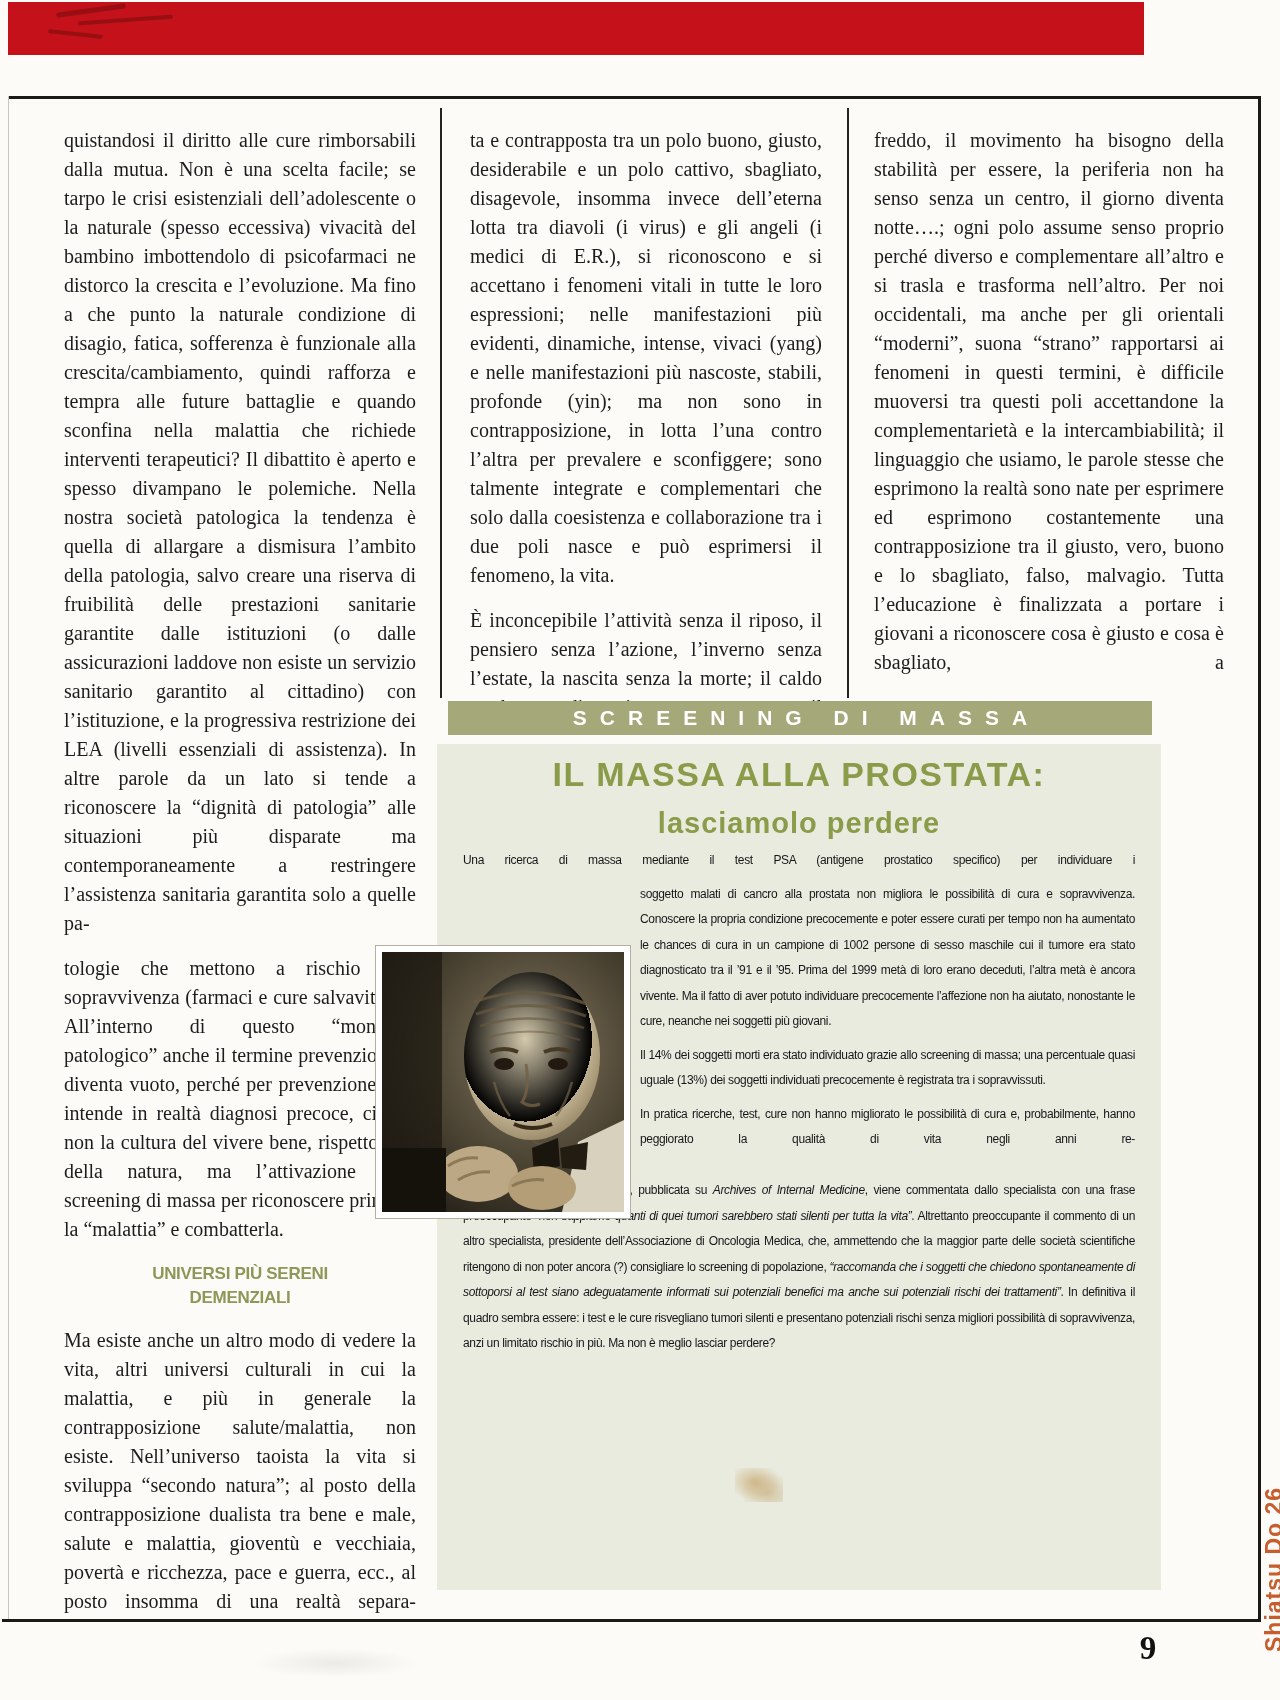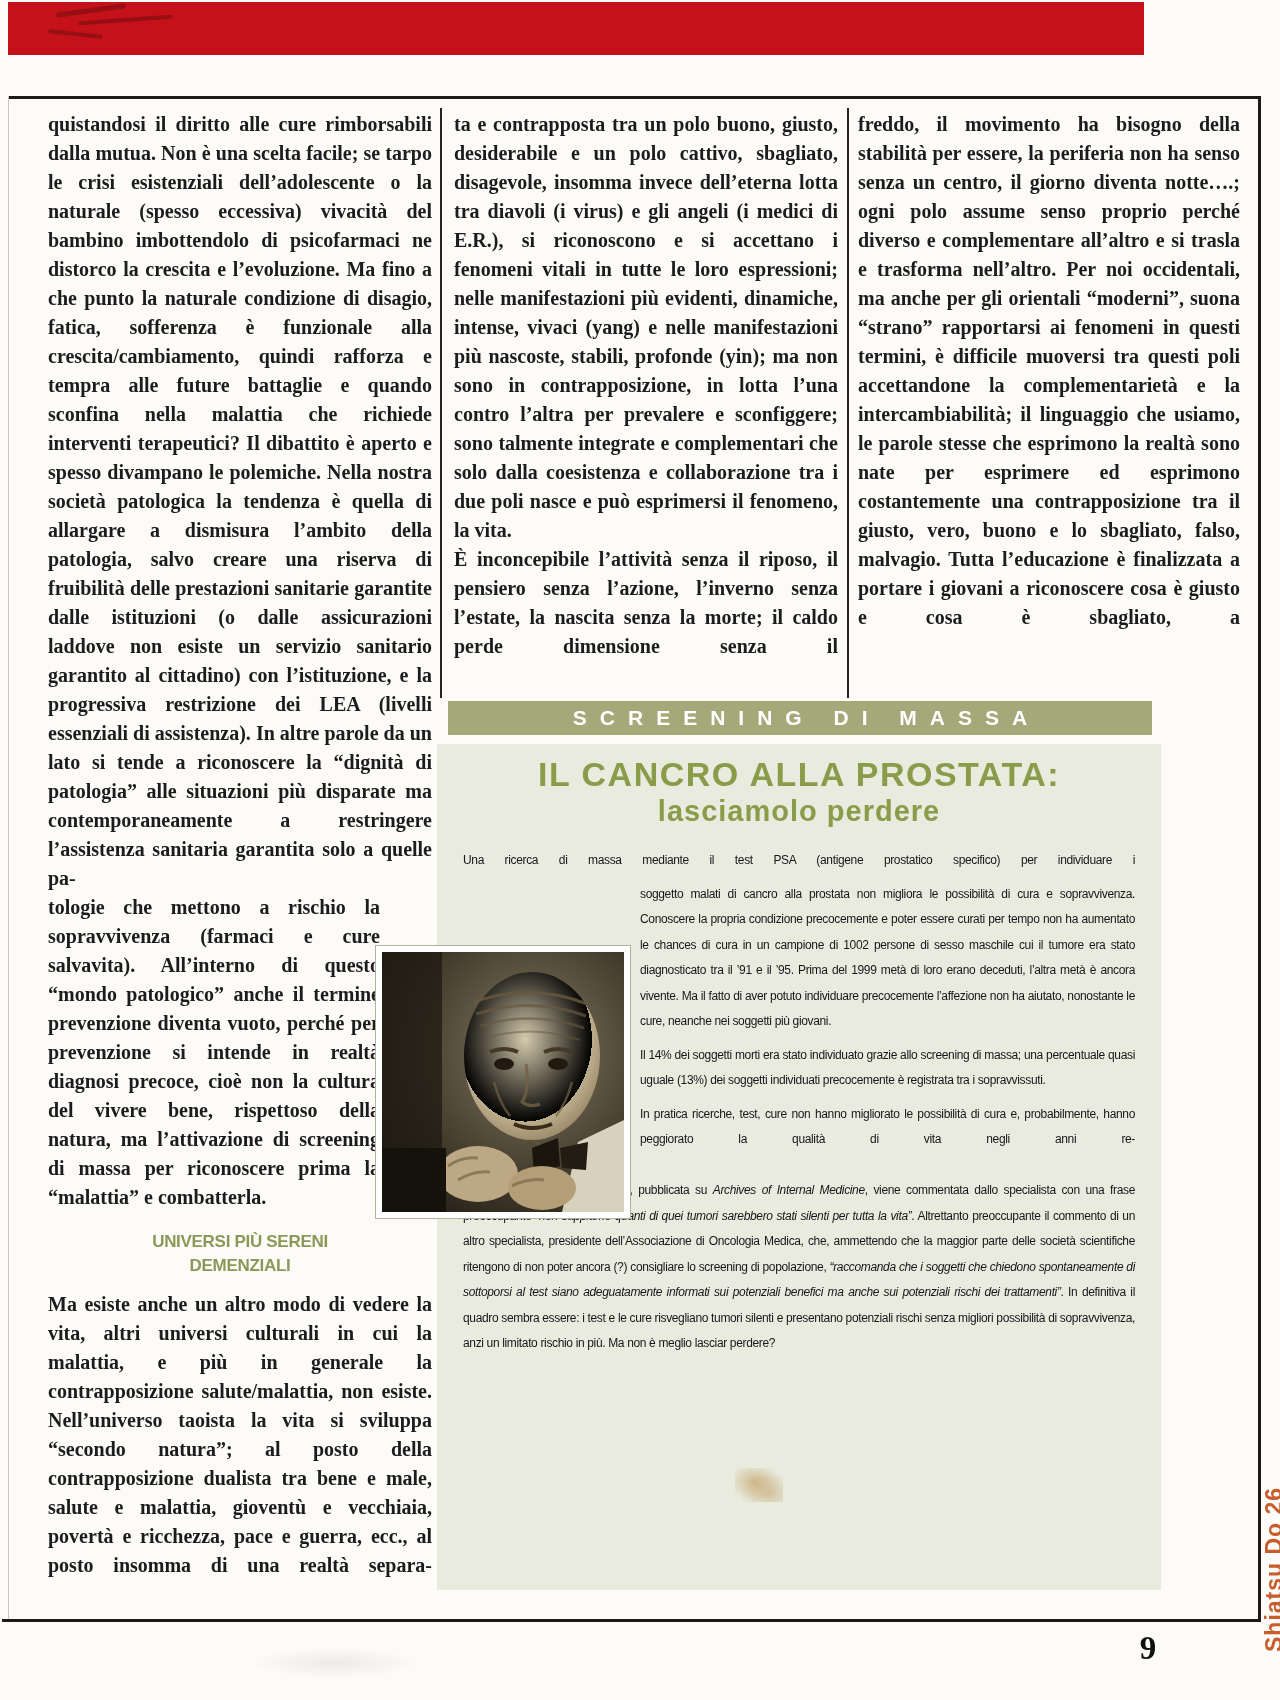--- a/index.html
+++ b/index.html
@@ -18,21 +18,21 @@
   
   .rule{position:absolute;background:var(--rule,#1b1a17);}
   .rule-top{left:8px;top:96px;width:1253px;height:3px;}
   .rule-right{left:1258px;top:96px;width:3px;height:1526px;}
   .rule-bottom{left:2px;top:1619px;width:1259px;height:3px;}
   .rule-left{left:8px;top:96px;width:1px;height:1523px;background:#c9c6bd;}
   .divider{position:absolute;top:108px;width:2px;height:590px;background:#24231f;}
   .div1{left:440px;} .div2{left:847px;}
   
   .col{position:absolute;top:110px;font-size:20px;line-height:29px;text-align:justify;}
-  .col p{margin:0;hyphens:auto;font-weight:bold;}
+  .col p{margin:16px;hyphens:auto;}
   .cont{text-align-last:justify;}
   #col1{left:48px;width:384px;}
   #col2{left:454px;width:384px;}
   #col3{left:858px;width:382px;}
   #col1 .narrow{width:332px;}
   .sec-heading{
     margin:18px 0 12px 0;text-align:center;
     font-family:"Liberation Sans","DejaVu Sans",sans-serif;
     font-weight:bold;font-size:17px;line-height:24px;letter-spacing:-0.3px;
     color:var(--olive-heading,#8d9858);
@@ -46,21 +46,21 @@
   .kickerbar span{
     font-family:"Liberation Sans","DejaVu Sans",sans-serif;
     color:#ffffff;font-weight:bold;font-size:21px;letter-spacing:13px;
     text-indent:13px;white-space:nowrap;
   }
   .panel{position:absolute;left:437px;top:744px;width:724px;height:846px;background:var(--box-bg,#e9ebdf);}
   .boxtitle{position:absolute;left:437px;top:756px;width:724px;text-align:center;
     font-family:"Liberation Sans","DejaVu Sans",sans-serif;
     color:var(--olive-title,#8a9b4a);font-weight:bold;}
   .boxtitle .t1{font-size:34px;letter-spacing:1.5px;line-height:36px;margin:0;}
-  .boxtitle .t2{font-size:29px;letter-spacing:1px;line-height:30px;margin:4px;}
+  .boxtitle .t2{font-size:29px;letter-spacing:1px;line-height:30px;margin:16px;}
   .boxbody{
     position:absolute;left:463px;top:848px;width:672px;
     font-family:"Liberation Sans","DejaVu Sans",sans-serif;
     font-size:12px;line-height:25.5px;letter-spacing:-0.35px;
     text-align:justify;color:#17171a;
   }
   .boxbody p{margin:0;hyphens:auto;}
   .boxbody .indent{margin-left:177px;width:495px;margin-top:8px;}
   .boxbody .it{font-style:italic;}
   
@@ -127,21 +127,21 @@
     <p class="cont">freddo, il movimento ha bisogno della stabilità per essere, la periferia non ha senso senza un centro, il giorno diventa notte….; ogni polo assume senso proprio perché diverso e complementare all’altro e si trasla e trasforma nell’altro. Per noi occidentali, ma anche per gli orientali “moderni”, suona “strano” rapportarsi ai fenomeni in questi termini, è difficile muoversi tra questi poli accettandone la complementarietà e la intercambiabilità; il linguaggio che usiamo, le parole stesse che esprimono la realtà sono nate per esprimere ed esprimono costantemente una contrapposizione tra il giusto, vero, buono e lo sbagliato, falso, malvagio. Tutta l’educazione è finalizzata a portare i giovani a riconoscere cosa è giusto e cosa è sbagliato, a</p>
   </div>
 
   <div class="kickerbar">
     <span>SCREENING DI MASSA</span>
   </div>
 
   <div class="panel"></div>
 
   <div class="boxtitle">
-    <p class="t1">IL CANCRO ALLA PROSTATA:</p>
+    <p class="t1">IL MASSA ALLA PROSTATA:</p>
     <p class="t2">lasciamolo perdere</p>
   </div>
 
   <div class="boxbody">
     <p class="cont">Una ricerca di massa mediante il test PSA (antigene prostatico specifico) per individuare i</p>
     <p class="indent">soggetto malati di cancro alla prostata non migliora le possibilità di cura e sopravvivenza. Conoscere la propria condizione precocemente e poter essere curati per tempo non ha aumentato le chances di cura in un campione di 1002 persone di sesso maschile cui il tumore era stato diagnosticato tra il ’91 e il ’95. Prima del 1999 metà di loro erano deceduti, l’altra metà è ancora vivente. Ma il fatto di aver potuto individuare precocemente l’affezione non ha aiutato, nonostante le cure, neanche nei soggetti più giovani.</p>
     <p class="indent">Il 14% dei soggetti morti era stato individuato grazie allo screening di massa; una percentuale quasi uguale (13%) dei soggetti individuati precocemente è registrata tra i sopravvissuti.</p>
     <p class="indent cont">In pratica ricerche, test, cure non hanno migliorato le possibilità di cura e, probabilmente, hanno peggiorato la qualità di vita negli anni re-</p>
     <p>sidui agli uni e agli altri.</p>
     <p><span>La ricerca dell’università di Yale, pubblicata su </span><span class="it">Archives of Internal Medicine</span><span>, viene commentata dallo specialista con una frase preoccupante </span><span class="it">“non sappiamo quanti di quei tumori sarebbero stati silenti per tutta la vita”</span><span>. Altrettanto preoccupante il commento di un altro specialista, presidente dell’Associazione di Oncologia Medica, che, ammettendo che la maggior parte delle società scientifiche ritengono di non poter ancora (?) consigliare lo screening di popolazione, </span><span class="it">“raccomanda che i soggetti che chiedono spontaneamente di sottoporsi al test siano adeguatamente informati sui potenziali benefici ma anche sui potenziali rischi dei trattamenti”</span><span>. In definitiva il quadro sembra essere: i test e le cure risvegliano tumori silenti e presentano potenziali rischi senza migliori possibilità di sopravvivenza, anzi un limitato rischio in più. Ma non è meglio lasciar perdere?</span></p>

